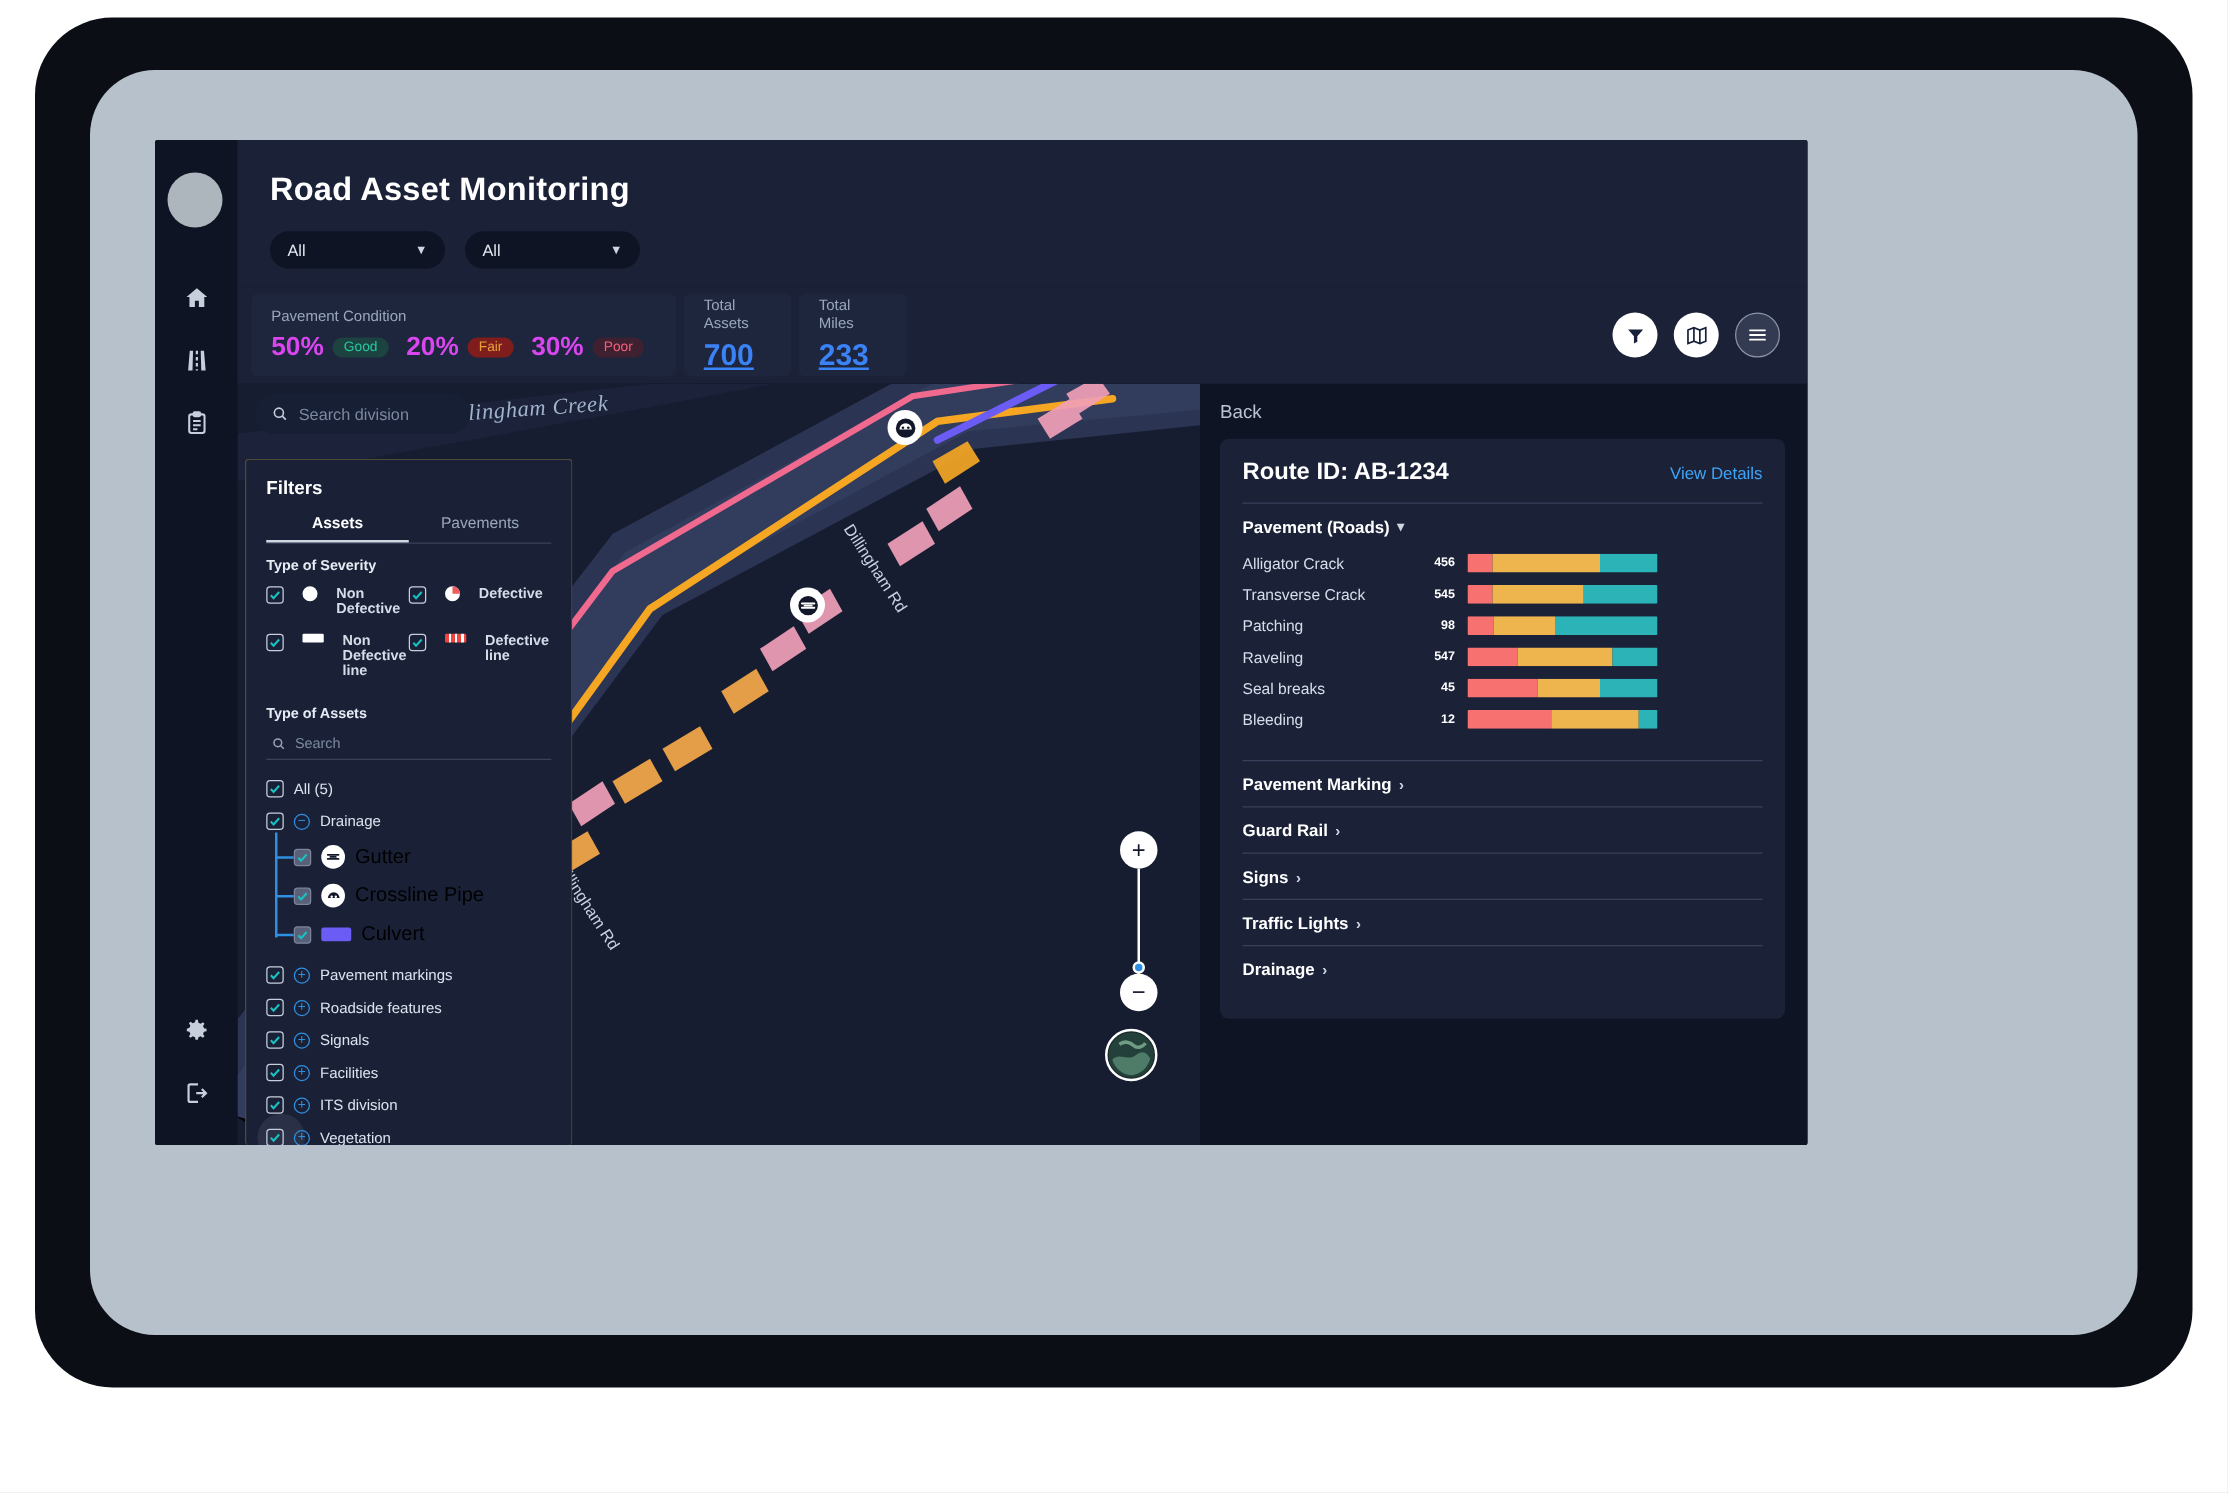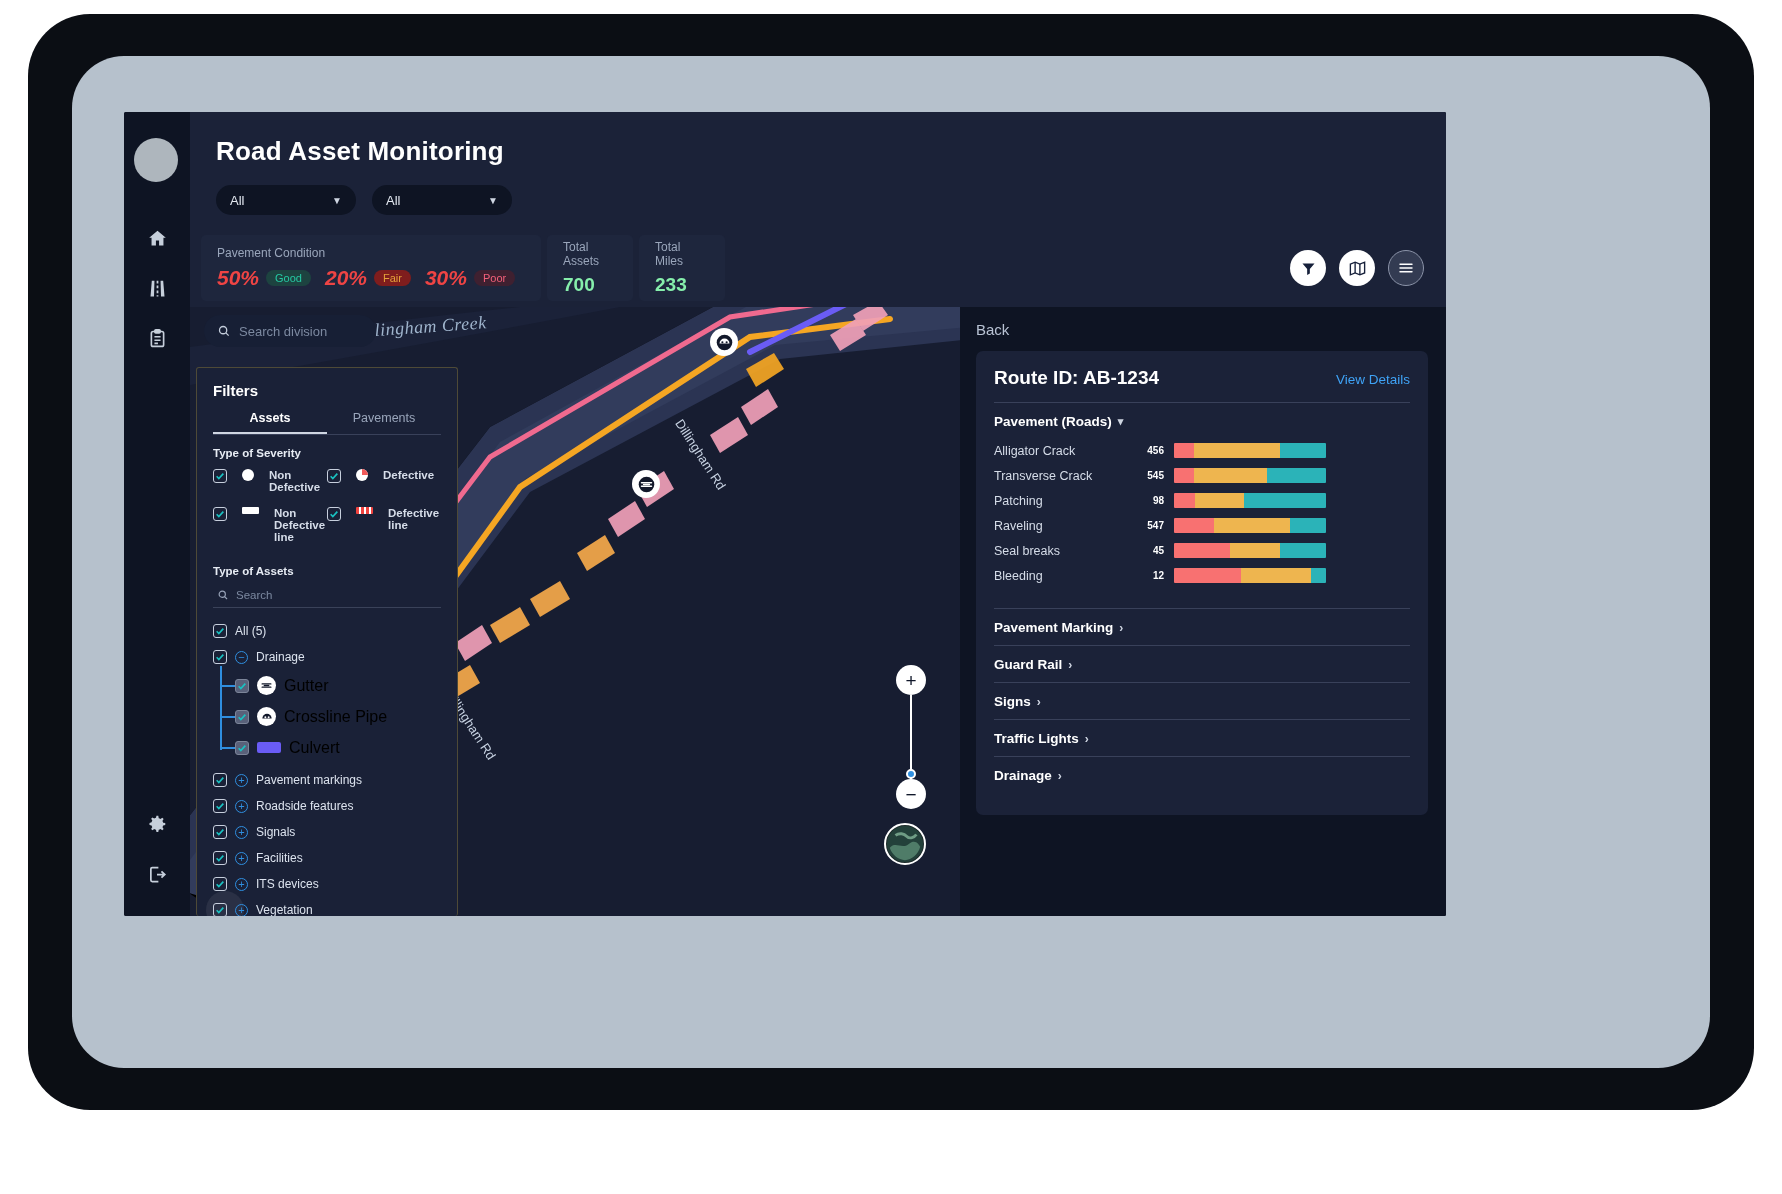--- a/index.html
+++ b/index.html
@@ -64,29 +64,29 @@
   }
   .stat-card {
     background: #1e263d; margin: 6px 3px; border-radius: 5px;
     display: flex; flex-direction: column; justify-content: center;
     padding: 0 16px;
   }
   #pavement-card { width: 340px; }
   .stat-label { font-size: 12px; color: #9aa6bb; margin-bottom: 6px; }
   #cond-row { display: flex; align-items: center; gap: 14px; }
   .cond-group { display: flex; align-items: center; gap: 7px; }
-  .cond-pct { font-size: 21px; font-weight: 700; color: #ef4444; font-style: italic; }
+  .cond-pct { font-size: 21px; font-weight: 700; color: #d946ef; }
   .cond-badge {
     font-size: 11px; padding: 2px 9px; border-radius: 10px; font-weight: 500;
   }
   .badge-good { background: #1d4340; color: #25c9a3; }
   .badge-fair { background: #7f1d1d; color: #e5a13a; }
   .badge-poor { background: #3f2030; color: #f4607a; }
   .num-card { width: 86px; align-items: flex-start; }
-  .num-val { font-size: 19px; font-weight: 700; color: #86efac; }
+  .num-val { font-size: 24px; font-weight: 700; color: #3b82f6; text-decoration: underline; }
 
   #strip-actions { margin-left: auto; display: flex; align-items: center; gap: 13px; padding-right: 22px; }
   .round-btn {
     width: 36px; height: 36px; border-radius: 50%; background: #ffffff;
     display: flex; align-items: center; justify-content: center; cursor: pointer;
     color: #16203a;
   }
   .round-btn.active { background: #333b52; color: #ffffff; border: 1px solid #8b93a8; }
 
   
@@ -616,21 +616,21 @@
               <span class="tog">+</span>
               <span class="lbl">Facilities</span>
             </div>
             <div class="tree-row">
               <span class="cb">
                   <svg viewBox="0 0 12 12" fill="none" stroke="#19c2c2" stroke-width="2">
                     <path d="M2 6.3 4.6 9 10 3.2"></path>
                   </svg>
                 </span>
               <span class="tog">+</span>
-              <span class="lbl">ITS devices</span>
+              <span class="lbl">ITS division</span>
             </div>
             <div class="tree-row" style="position:relative">
               <span class="vegetation-hover"></span>
               <span class="cb" style="position:relative">
                   <svg viewBox="0 0 12 12" fill="none" stroke="#19c2c2" stroke-width="2">
                     <path d="M2 6.3 4.6 9 10 3.2"></path>
                   </svg>
                 </span>
               <span class="tog" style="position:relative">+</span>
               <span class="lbl" style="position:relative">Vegetation</span>

